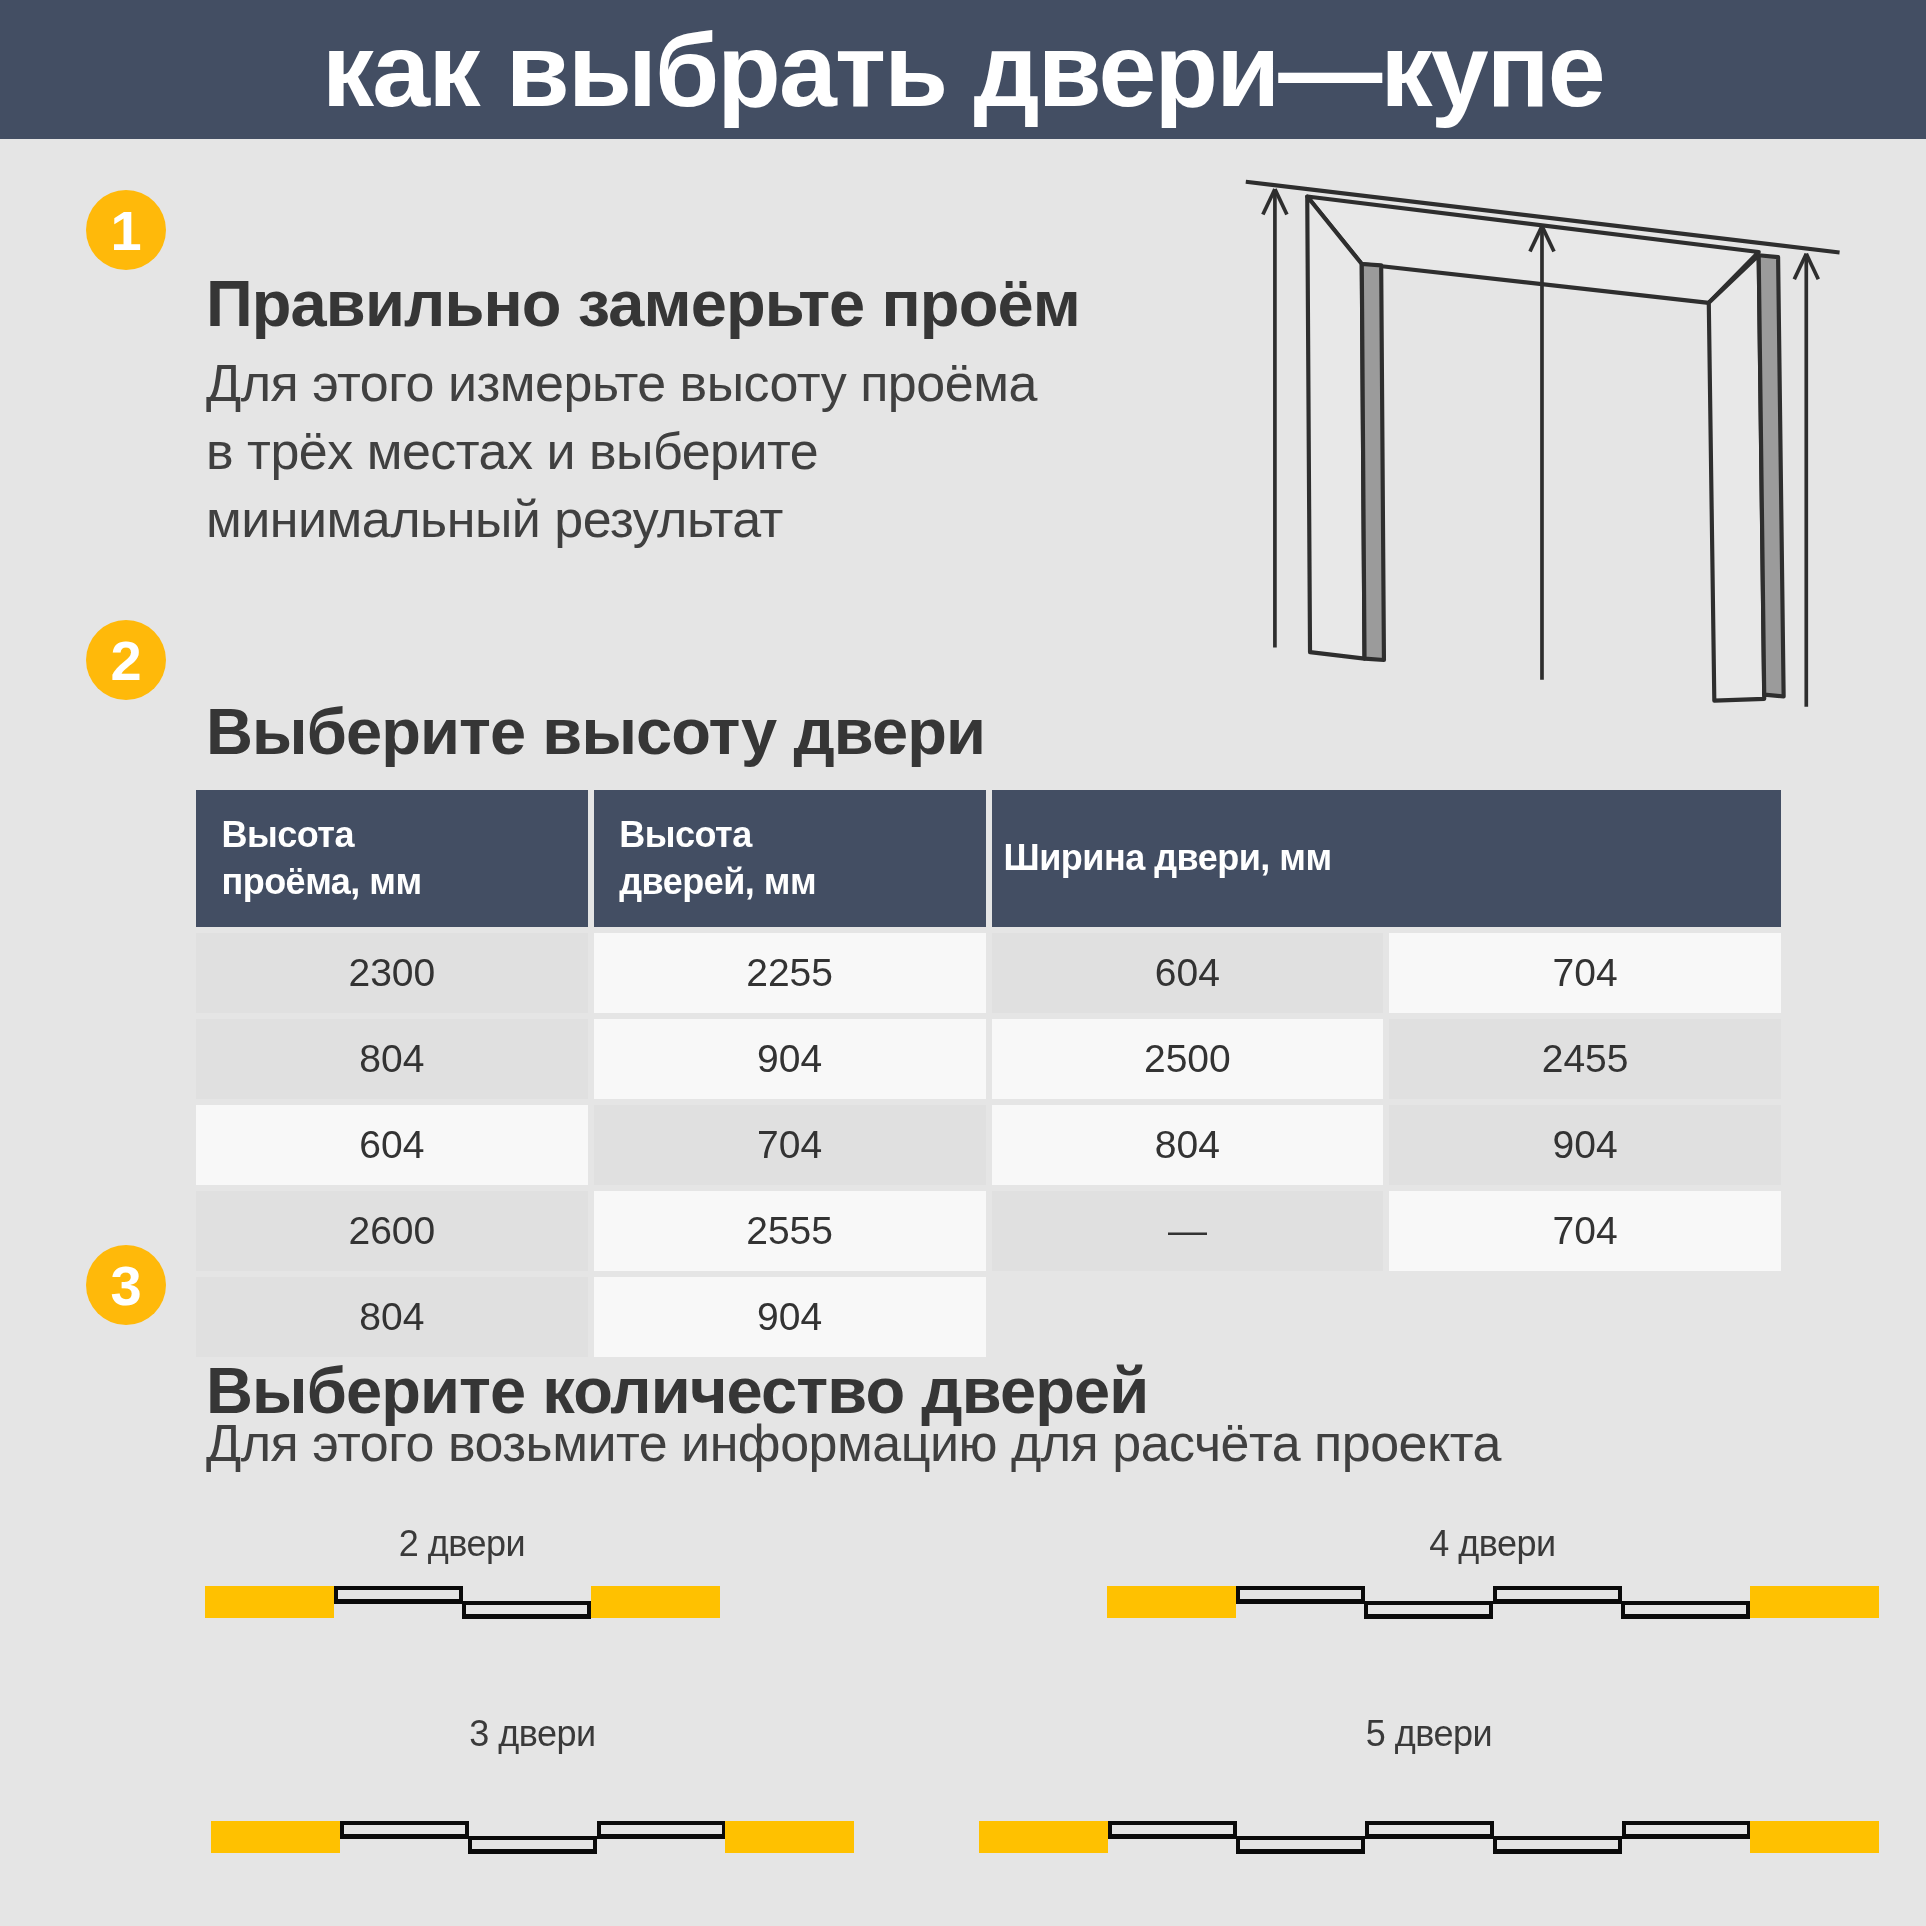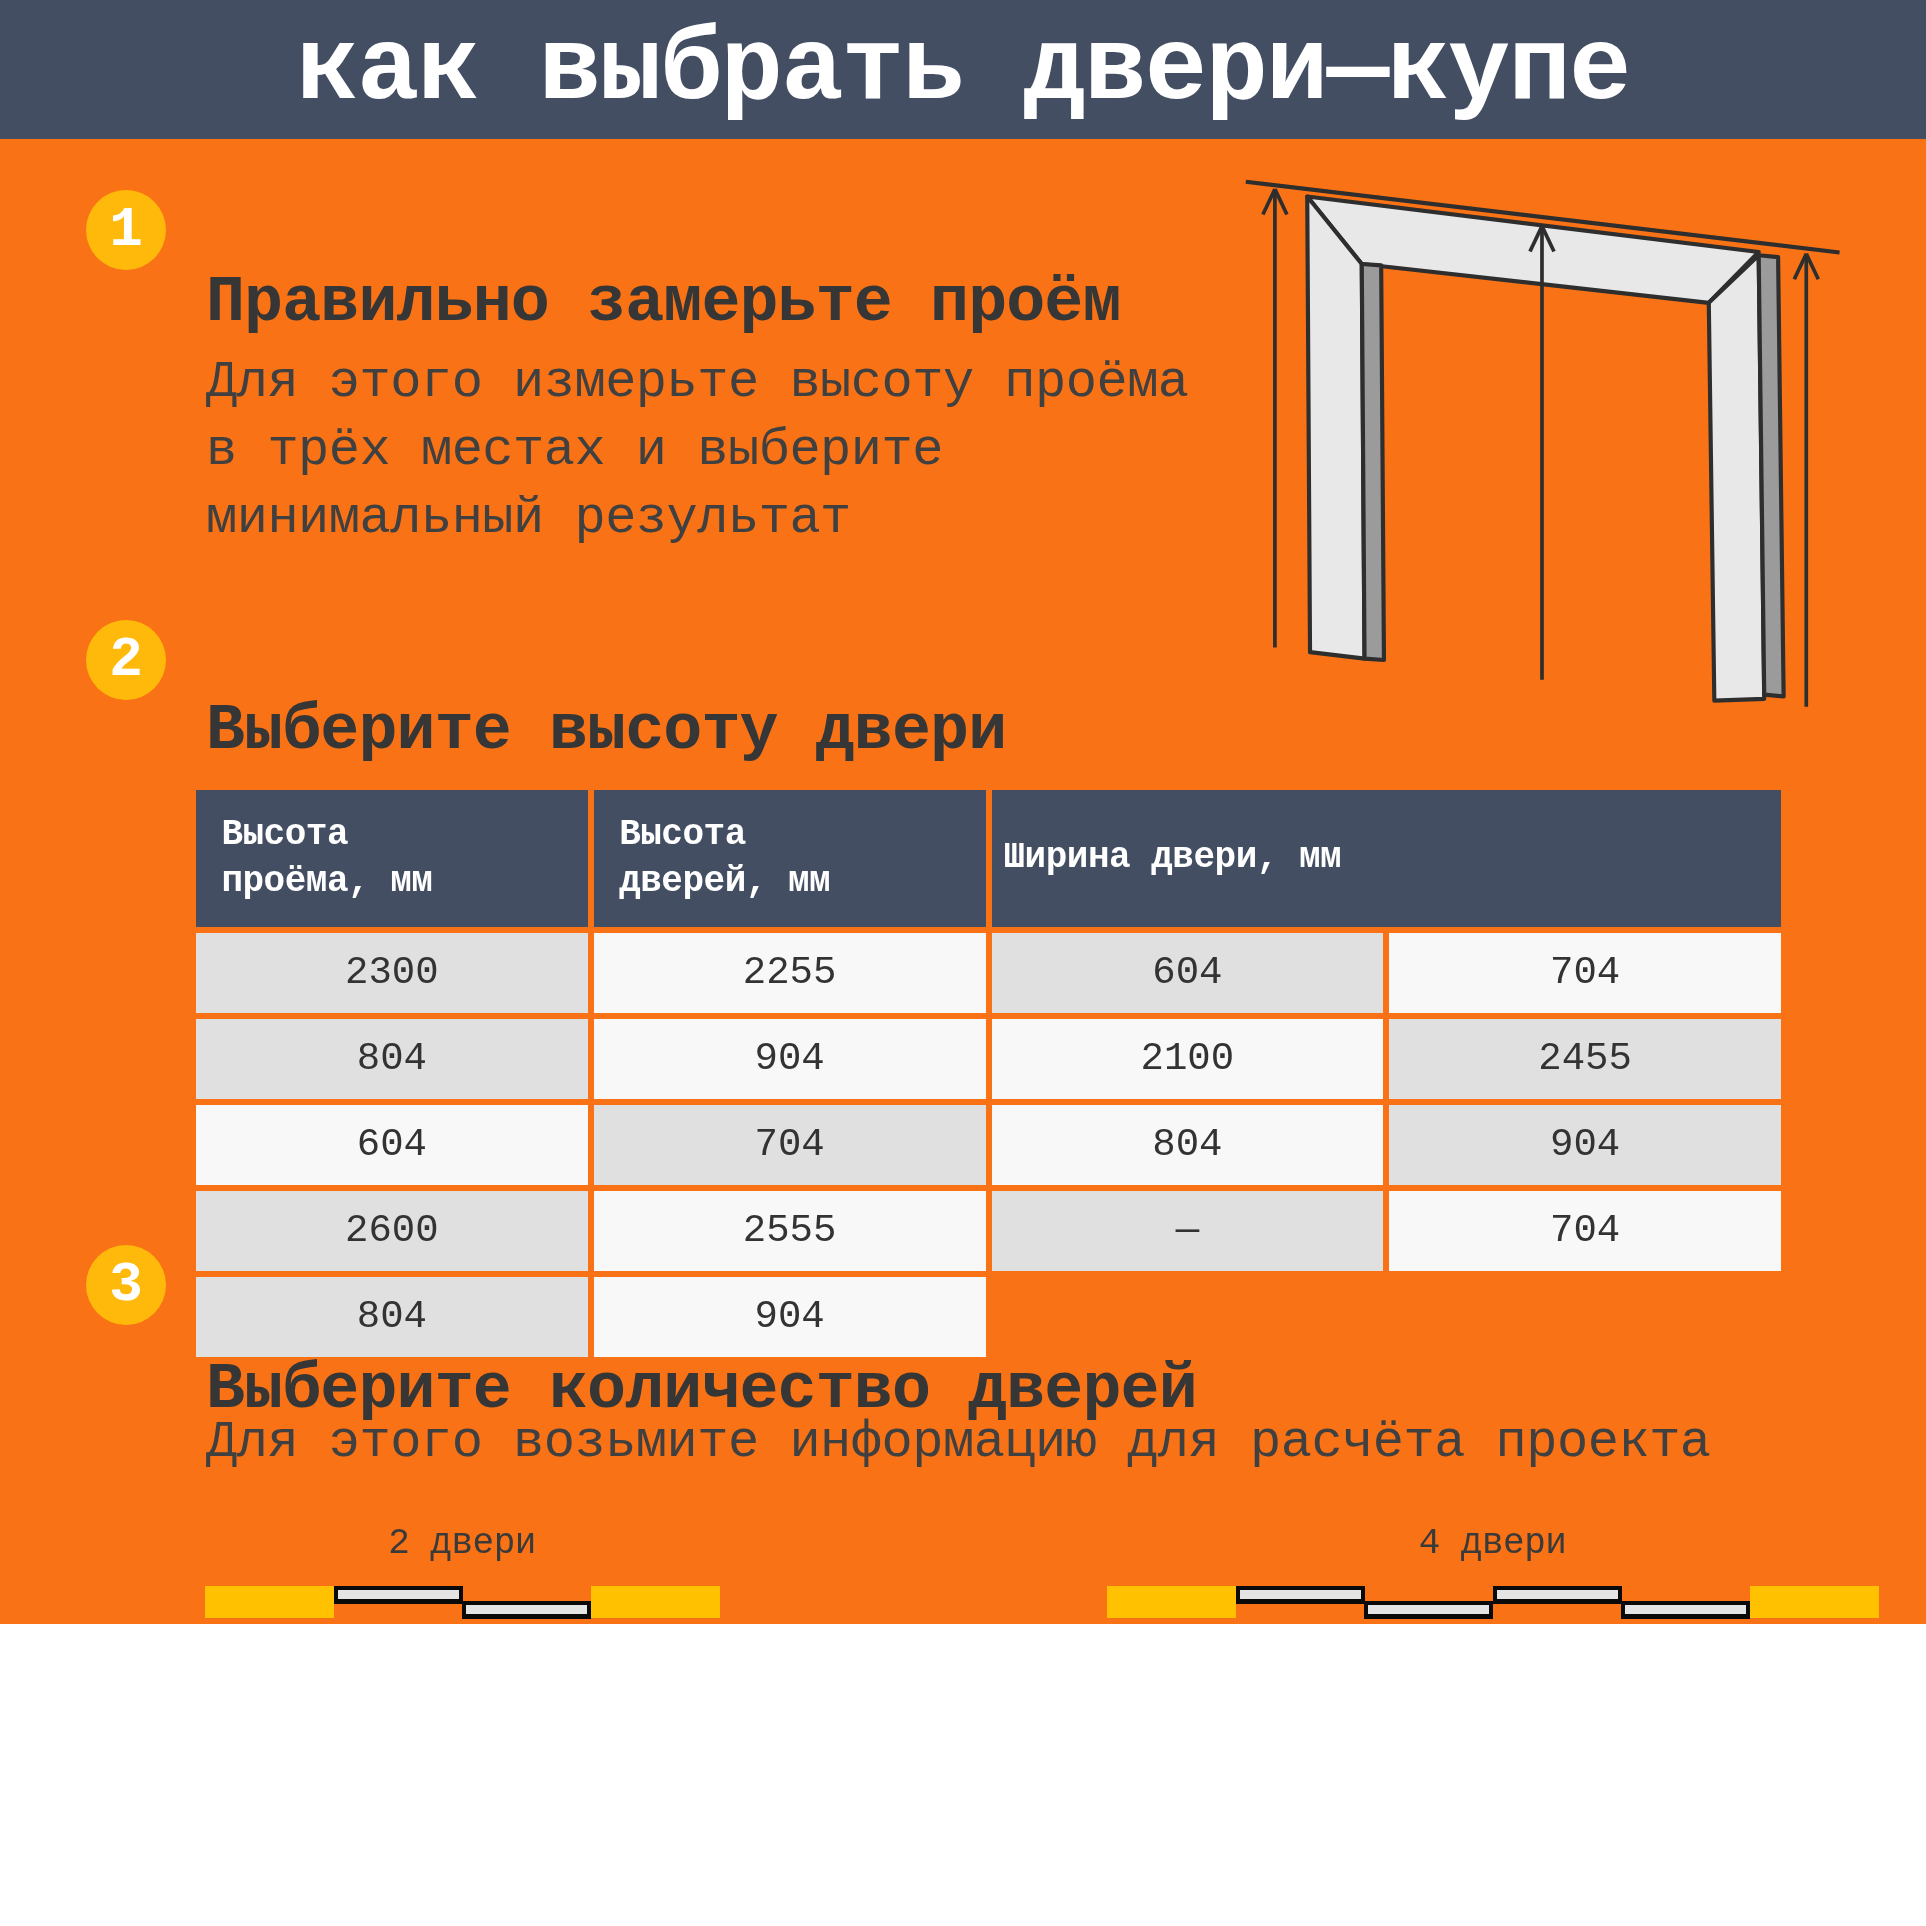--- a/index.html
+++ b/index.html
@@ -1,18 +1,18 @@
 <!DOCTYPE html>
 <html style="font-size:7.4px"><head>
 <meta charset="utf-8">
 <style>
   html,body { margin:0; padding:0; background:#ffffff; }
   .page {
-    position:relative; width:1926px; height:1624px; overflow:hidden;
-    background:#f97316; font-family:Liberation Mono, monospace;
+    position:relative; width:1926px; height:1926px; overflow:hidden;
+    background:#e5e5e5; font-family:Liberation Sans, sans-serif;
   }
   
   .topbar {
     position:absolute; left:0; top:0; width:1926px; height:139px;
     background:#434E63; display:flex; align-items:center; justify-content:center;
   }
   .topbar h1 {
     margin:0; color:#ffffff; font-size:104px; font-weight:700;
     letter-spacing:-1.8px; line-height:1;
   }
@@ -122,21 +122,21 @@
 дверей, мм</div>
     <div class="th th-wide">Ширина двери, мм</div>
 
     <div class="td dk">2300</div>
     <div class="td lt">2255</div>
     <div class="td dk">604</div>
     <div class="td lt">704</div>
     <div class="td dk">804</div>
     <div class="td lt">904</div>
 
-    <div class="td lt">2100</div>
+    <div class="td lt">2500</div>
     <div class="td dk">2455</div>
     <div class="td lt">604</div>
     <div class="td dk">704</div>
     <div class="td lt">804</div>
     <div class="td dk">904</div>
 
     <div class="td dk">2600</div>
     <div class="td lt">2555</div>
     <div class="td dk">—</div>
     <div class="td lt">704</div>

